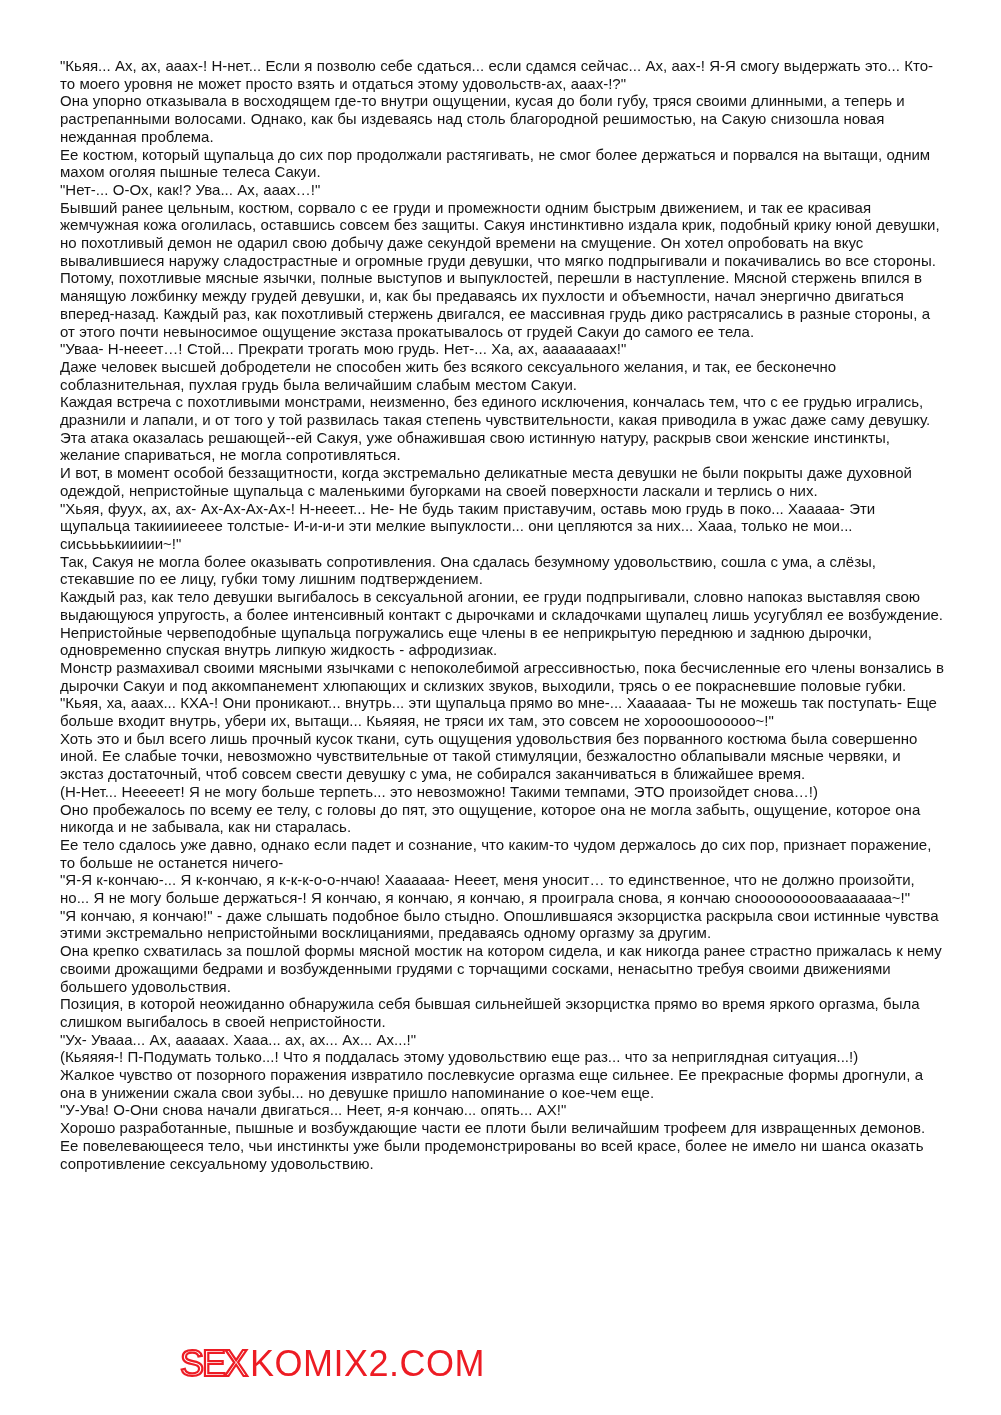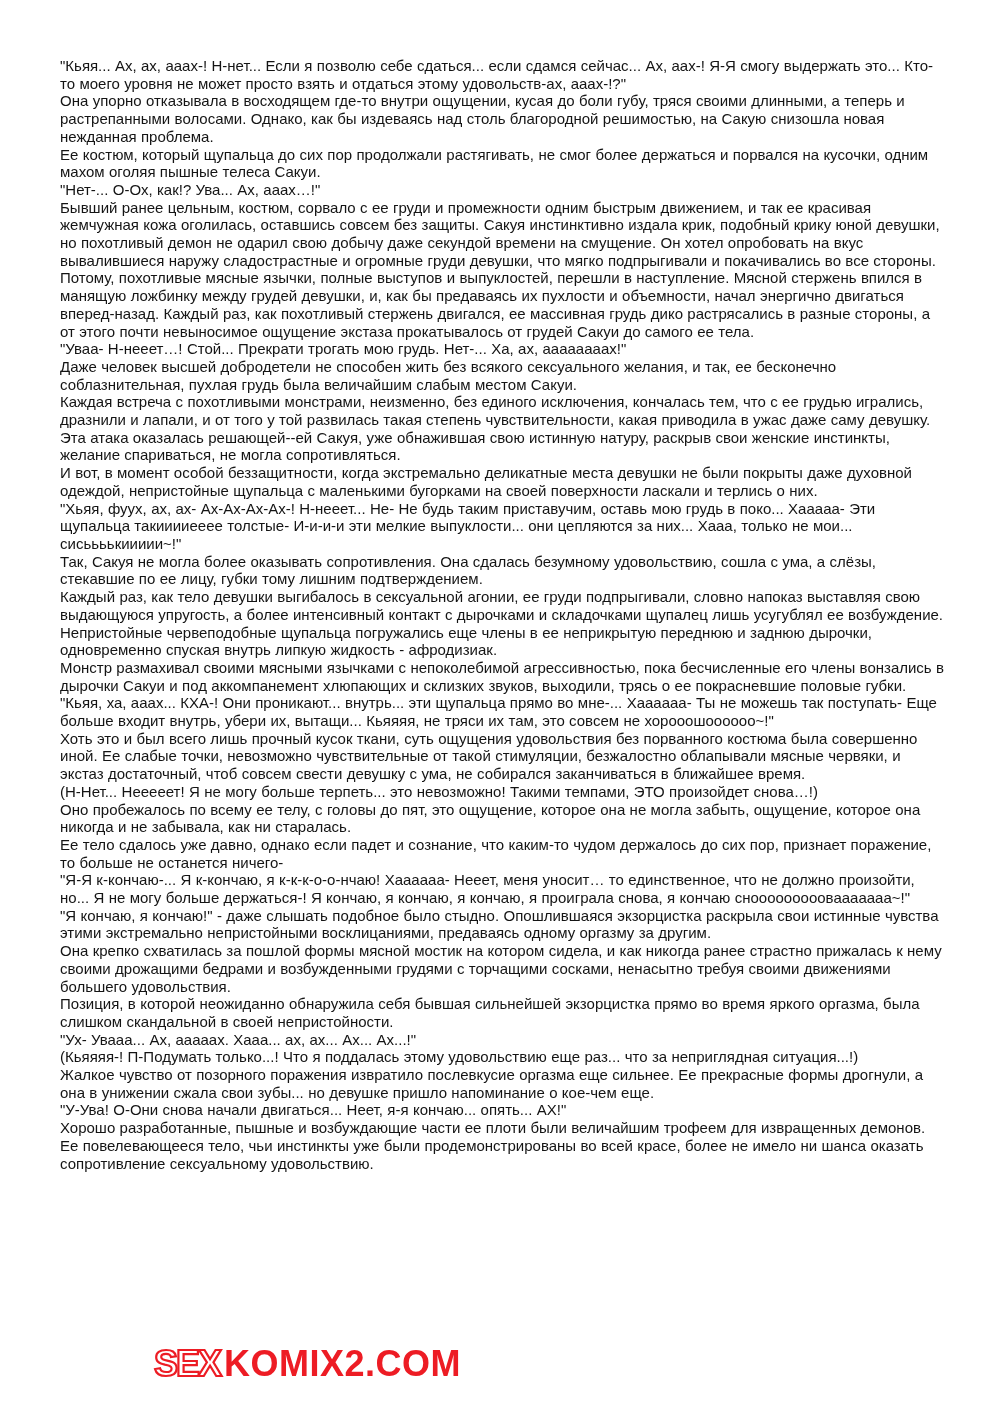--- a/index.html
+++ b/index.html
@@ -25,23 +25,23 @@
     color: #141414;
     text-align: left;
   }
   .text-body p {
     margin: 0;
     padding: 0;
     word-spacing: 0.2px;
   }
   .logo {
     position: absolute;
-    left: 154px;
+    left: 180px;
     top: 1346px;
-    font-weight: bold;
+    font-weight: normal;
     font-size: 36px;
     line-height: 36px;
     letter-spacing: 0.5px;
     white-space: nowrap;
     font-family: "Liberation Sans", sans-serif;
   }
   .logo-sex {
     color: #ffffff;
     -webkit-text-stroke: 2.2px #ed1c24;
     letter-spacing: -2px;
@@ -51,42 +51,42 @@
     color: #ed1c24;
   }
 </style>
 </head>
 <body>
 
 <div class="page">
   <div class="text-body">
       <p>"Кьяя... Ах, ах, ааах-! Н-нет... Если я позволю себе сдаться... если сдамся сейчас... Ах, аах-! Я-Я смогу выдержать это... Кто-то моего уровня не может просто взять и отдаться этому удовольств-ах, ааах-!?"</p>
       <p>Она упорно отказывала в восходящем где-то внутри ощущении, кусая до боли губу, тряся своими длинными, а теперь и растрепанными волосами. Однако, как бы издеваясь над столь благородной решимостью, на Сакую снизошла новая нежданная проблема.</p>
-      <p>Ее костюм, который щупальца до сих пор продолжали растягивать, не смог более держаться и порвался на кусочки, одним махом оголяя пышные телеса Сакуи.</p>
+      <p>Ее костюм, который щупальца до сих пор продолжали растягивать, не смог более держаться и порвался на вытащи, одним махом оголяя пышные телеса Сакуи.</p>
       <p>"Нет-... О-Ох, как!? Ува... Ах, ааах…!"</p>
       <p>Бывший ранее цельным, костюм, сорвало с ее груди и промежности одним быстрым движением, и так ее красивая жемчужная кожа оголилась, оставшись совсем без защиты. Сакуя инстинктивно издала крик, подобный крику юной девушки, но похотливый демон не одарил свою добычу даже секундой времени на смущение. Он хотел опробовать на вкус вывалившиеся наружу сладострастные и огромные груди девушки, что мягко подпрыгивали и покачивались во все стороны. Потому, похотливые мясные язычки, полные выступов и выпуклостей, перешли в наступление. Мясной стержень впился в манящую ложбинку между грудей девушки, и, как бы предаваясь их пухлости и объемности, начал энергично двигаться вперед-назад. Каждый раз, как похотливый стержень двигался, ее массивная грудь дико растрясались в разные стороны, а от этого почти невыносимое ощущение экстаза прокатывалось от грудей Сакуи до самого ее тела.</p>
       <p>"Уваа- Н-нееет…! Стой... Прекрати трогать мою грудь. Нет-... Ха, ах, аааааааах!"</p>
       <p>Даже человек высшей добродетели не способен жить без всякого сексуального желания, и так, ее бесконечно соблазнительная, пухлая грудь была величайшим слабым местом Сакуи.</p>
       <p>Каждая встреча с похотливыми монстрами, неизменно, без единого исключения, кончалась тем, что с ее грудью игрались, дразнили и лапали, и от того у той развилась такая степень чувствительности, какая приводила в ужас даже саму девушку.</p>
       <p>Эта атака оказалась решающей--ей Сакуя, уже обнажившая свою истинную натуру, раскрыв свои женские инстинкты, желание спариваться, не могла сопротивляться.</p>
       <p>И вот, в момент особой беззащитности, когда экстремально деликатные места девушки не были покрыты даже духовной одеждой, непристойные щупальца с маленькими бугорками на своей поверхности ласкали и терлись о них.</p>
       <p>"Хьяя, фуух, ах, ах- Ах-Ах-Ах-Ах-! Н-нееет... Не- Не будь таким приставучим, оставь мою грудь в поко... Хааааа- Эти щупальца такииииееее толстые- И-и-и-и эти мелкие выпуклости... они цепляются за них... Хааа, только не мои... сисьььькиииии~!"</p>
       <p>Так, Сакуя не могла более оказывать сопротивления. Она сдалась безумному удовольствию, сошла с ума, а слёзы, стекавшие по ее лицу, губки тому лишним подтверждением.</p>
       <p>Каждый раз, как тело девушки выгибалось в сексуальной агонии, ее груди подпрыгивали, словно напоказ выставляя свою выдающуюся упругость, а более интенсивный контакт с дырочками и складочками щупалец лишь усугублял ее возбуждение.</p>
       <p>Непристойные червеподобные щупальца погружались еще члены в ее неприкрытую переднюю и заднюю дырочки, одновременно спуская внутрь липкую жидкость - афродизиак.</p>
       <p>Монстр размахивал своими мясными язычками с непоколебимой агрессивностью, пока бесчисленные его члены вонзались в дырочки Сакуи и под аккомпанемент хлюпающих и склизких звуков, выходили, трясь о ее покрасневшие половые губки.</p>
       <p>"Кьяя, ха, ааах... КХА-! Они проникают... внутрь... эти щупальца прямо во мне-... Хаааааа- Ты не можешь так поступать- Еще больше входит внутрь, убери их, вытащи... Кьяяяя, не тряси их там, это совсем не хорооошоооооо~!"</p>
       <p>Хоть это и был всего лишь прочный кусок ткани, суть ощущения удовольствия без порванного костюма была совершенно иной. Ее слабые точки, невозможно чувствительные от такой стимуляции, безжалостно облапывали мясные червяки, и экстаз достаточный, чтоб совсем свести девушку с ума, не собирался заканчиваться в ближайшее время.</p>
       <p>(Н-Нет... Нееееет! Я не могу больше терпеть... это невозможно! Такими темпами, ЭТО произойдет снова…!)</p>
       <p>Оно пробежалось по всему ее телу, с головы до пят, это ощущение, которое она не могла забыть, ощущение, которое она никогда и не забывала, как ни старалась.</p>
       <p>Ее тело сдалось уже давно, однако если падет и сознание, что каким-то чудом держалось до сих пор, признает поражение, то больше не останется ничего-</p>
       <p>"Я-Я к-кончаю-... Я к-кончаю, я к-к-к-о-о-нчаю! Хаааааа- Нееет, меня уносит… то единственное, что не должно произойти, но... Я не могу больше держаться-! Я кончаю, я кончаю, я кончаю, я проиграла снова, я кончаю снооооооооовааааааа~!"</p>
       <p>"Я кончаю, я кончаю!" - даже слышать подобное было стыдно. Опошлившаяся экзорцистка раскрыла свои истинные чувства этими экстремально непристойными восклицаниями, предаваясь одному оргазму за другим.</p>
       <p>Она крепко схватилась за пошлой формы мясной мостик на котором сидела, и как никогда ранее страстно прижалась к нему своими дрожащими бедрами и возбужденными грудями с торчащими сосками, ненасытно требуя своими движениями большего удовольствия.</p>
-      <p>Позиция, в которой неожиданно обнаружила себя бывшая сильнейшей экзорцистка прямо во время яркого оргазма, была слишком скандальной в своей непристойности.</p>
+      <p>Позиция, в которой неожиданно обнаружила себя бывшая сильнейшей экзорцистка прямо во время яркого оргазма, была слишком выгибалось в своей непристойности.</p>
       <p>"Ух- Увааа... Ах, ааааах. Хааа... ах, ах... Ах... Ах...!"</p>
       <p>(Кьяяяя-! П-Подумать только...! Что я поддалась этому удовольствию еще раз... что за неприглядная ситуация...!)</p>
       <p>Жалкое чувство от позорного поражения извратило послевкусие оргазма еще сильнее. Ее прекрасные формы дрогнули, а она в унижении сжала свои зубы... но девушке пришло напоминание о кое-чем еще.</p>
       <p>"У-Ува! О-Они снова начали двигаться... Неет, я-я кончаю... опять... АХ!"</p>
       <p>Хорошо разработанные, пышные и возбуждающие части ее плоти были величайшим трофеем для извращенных демонов. Ее повелевающееся тело, чьи инстинкты уже были продемонстрированы во всей красе, более не имело ни шанса оказать сопротивление сексуальному удовольствию.</p>
     </div>
   <div class="logo"><span class="logo-sex" style="-webkit-text-stroke: 2.2px rgb(237, 28, 36);">SEX</span><span class="logo-solid" style="color: rgb(237, 28, 36);">KOMIX2.COM</span></div>
 </div>
 
 </body></html>

